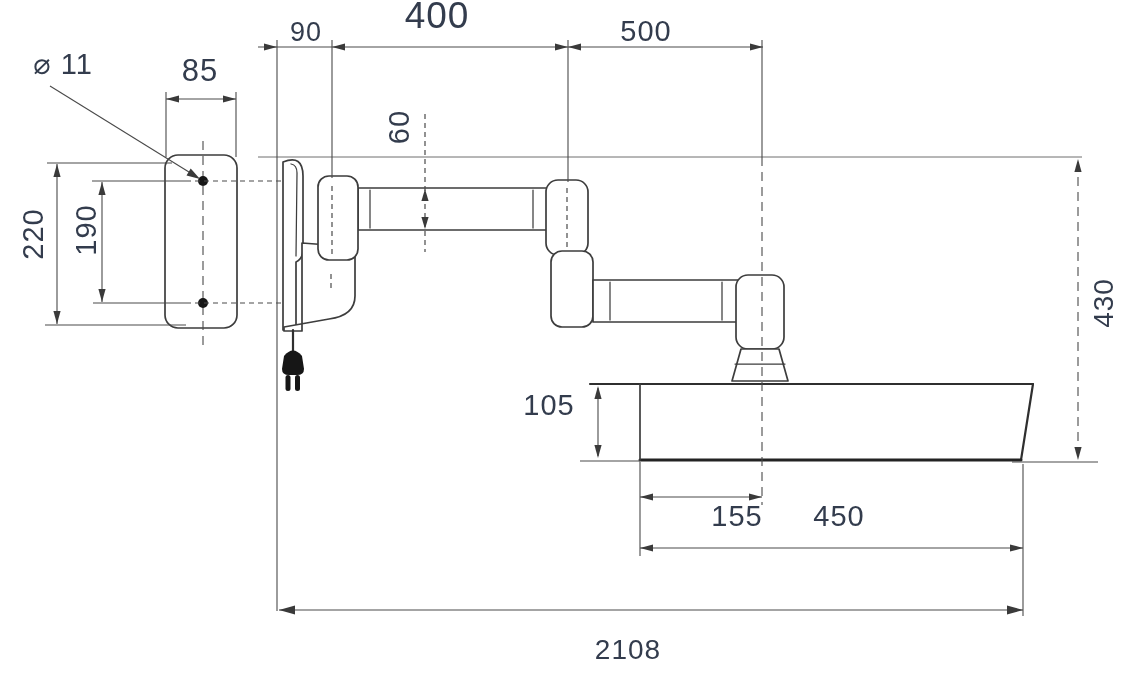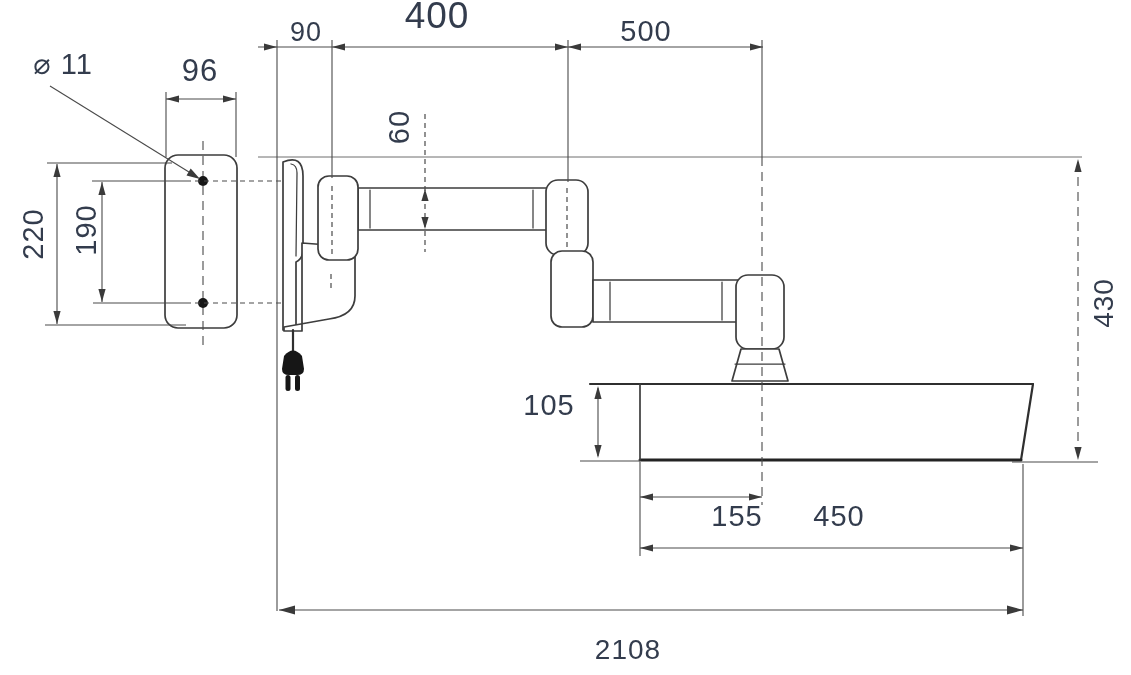--- a/index.html
+++ b/index.html
@@ -164,21 +164,21 @@
       <polygon class="ar" points="640,548 653,544.4 653,551.6"></polygon>
       <polygon class="ar" points="1023,548 1010,544.4 1010,551.6"></polygon>
 
       <line class="t" x1="279" y1="610" x2="1023" y2="610"></line>
       <polygon class="ar" points="279,610 295,605.4 295,614.6"></polygon>
       <polygon class="ar" points="1023,610 1007,605.4 1007,614.6"></polygon>
     </g>
   </svg>
 
   <span class="dim" style="left:63px;top:64px;font-size:29px">⌀ 11</span>
-  <span class="dim" style="left:200px;top:70px;font-size:31px">96</span>
+  <span class="dim" style="left:200px;top:70px;font-size:31px">85</span>
   <span class="dim" style="left:306px;top:32px;font-size:27px">90</span>
   <span class="dim" style="left:437px;top:15px;font-size:37px">400</span>
   <span class="dim" style="left:646px;top:31px;font-size:29px">500</span>
   <span class="dim rot" style="left:399px;top:127px;font-size:29px">60</span>
   <span class="dim rot" style="left:33px;top:234px;font-size:29px">220</span>
   <span class="dim rot" style="left:86px;top:230px;font-size:29px">190</span>
   <span class="dim rot" style="left:1104px;top:303px;font-size:28px">430</span>
   <span class="dim" style="left:549px;top:405px;font-size:29px">105</span>
   <span class="dim" style="left:737px;top:516px;font-size:29px">155</span>
   <span class="dim" style="left:839px;top:516px;font-size:29px">450</span>

